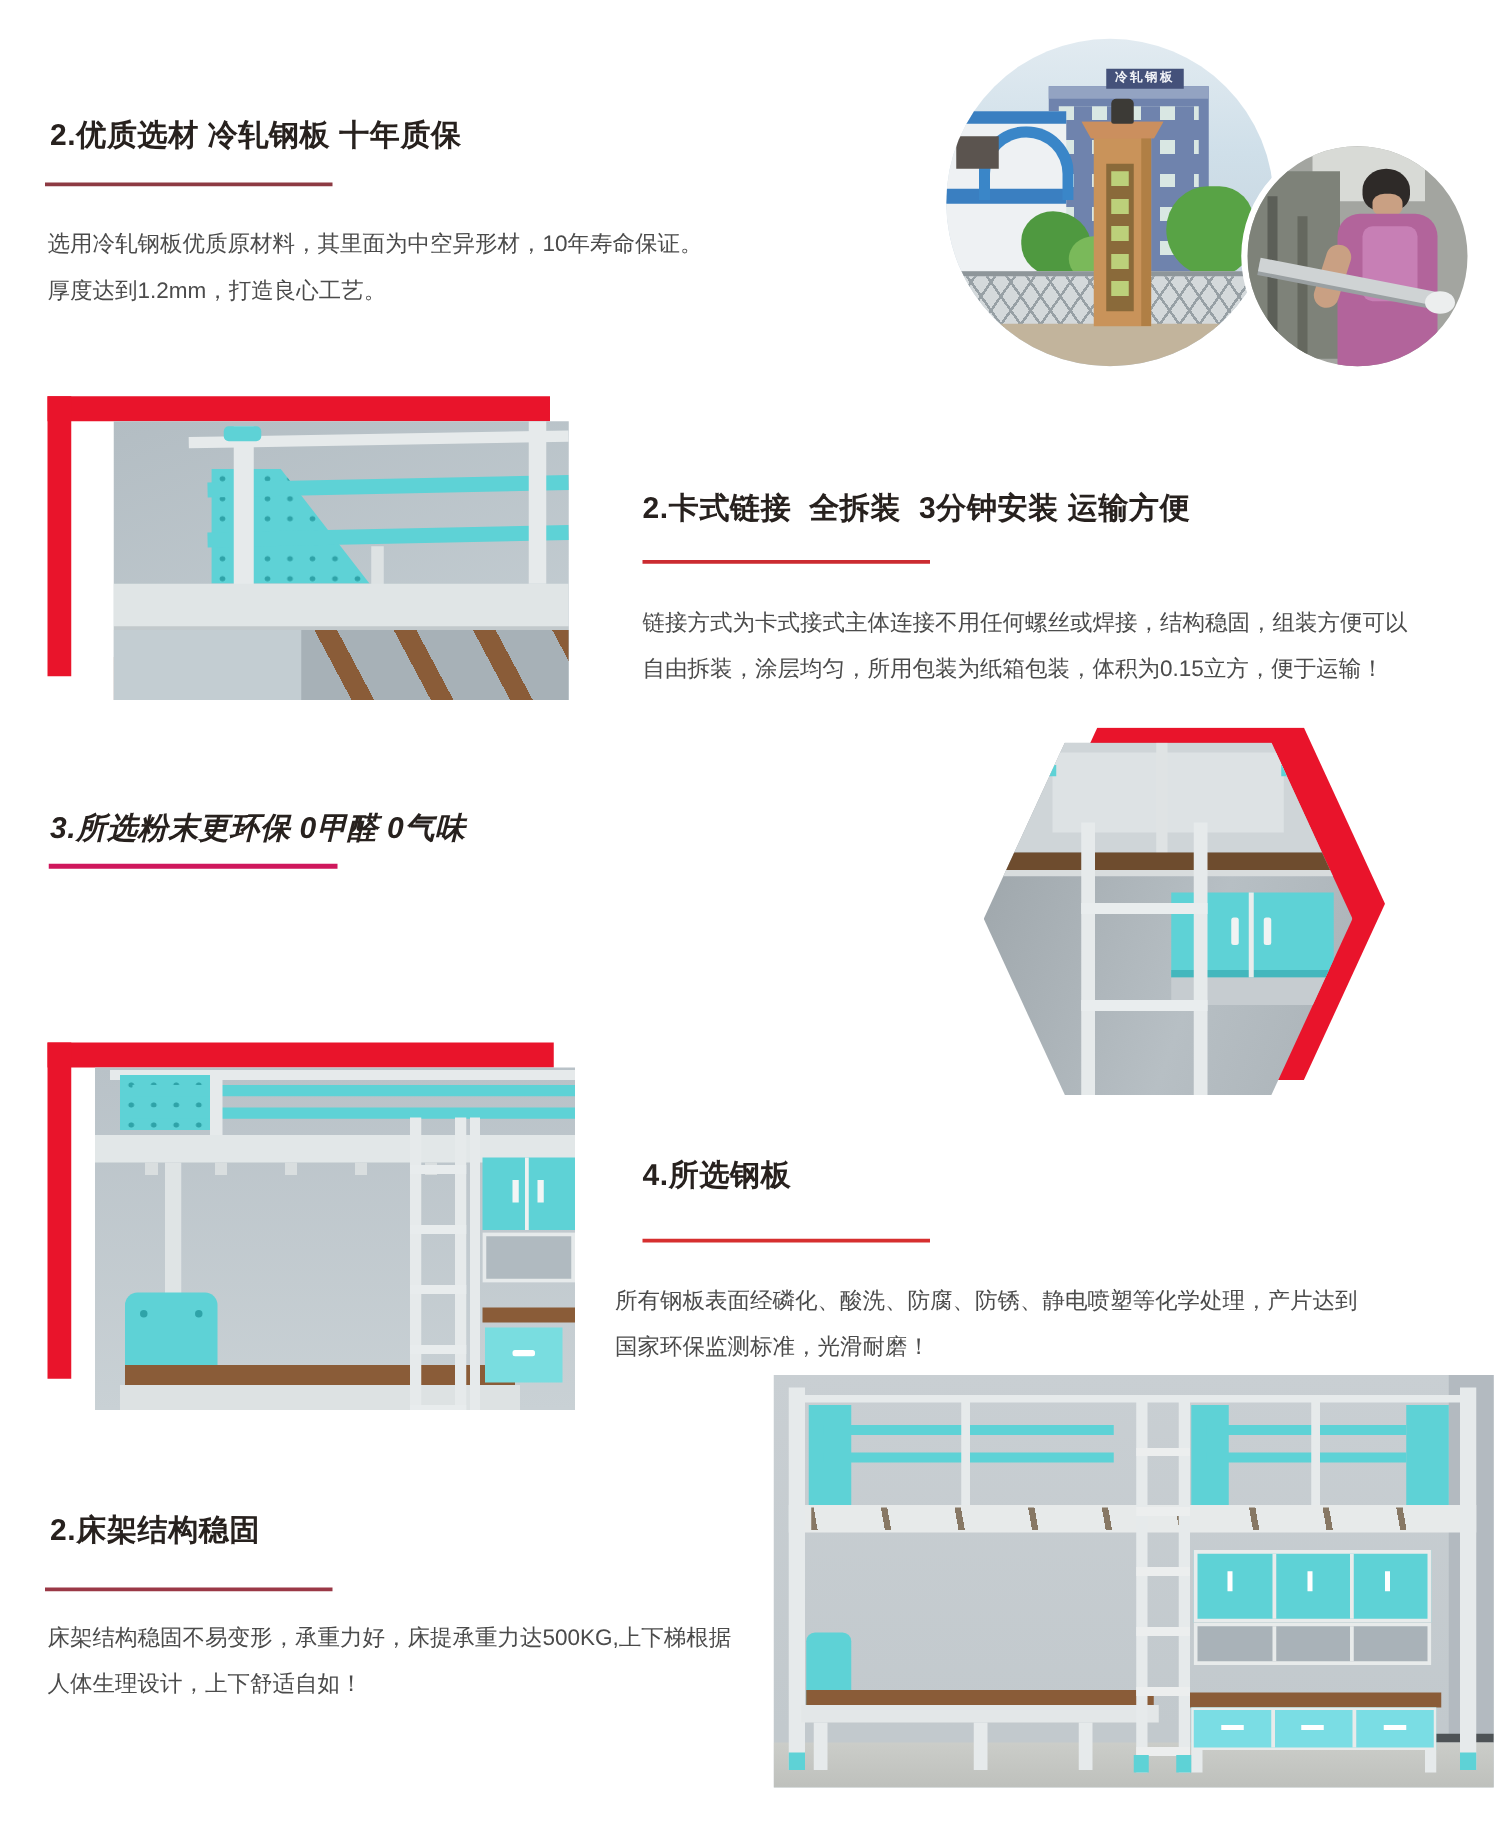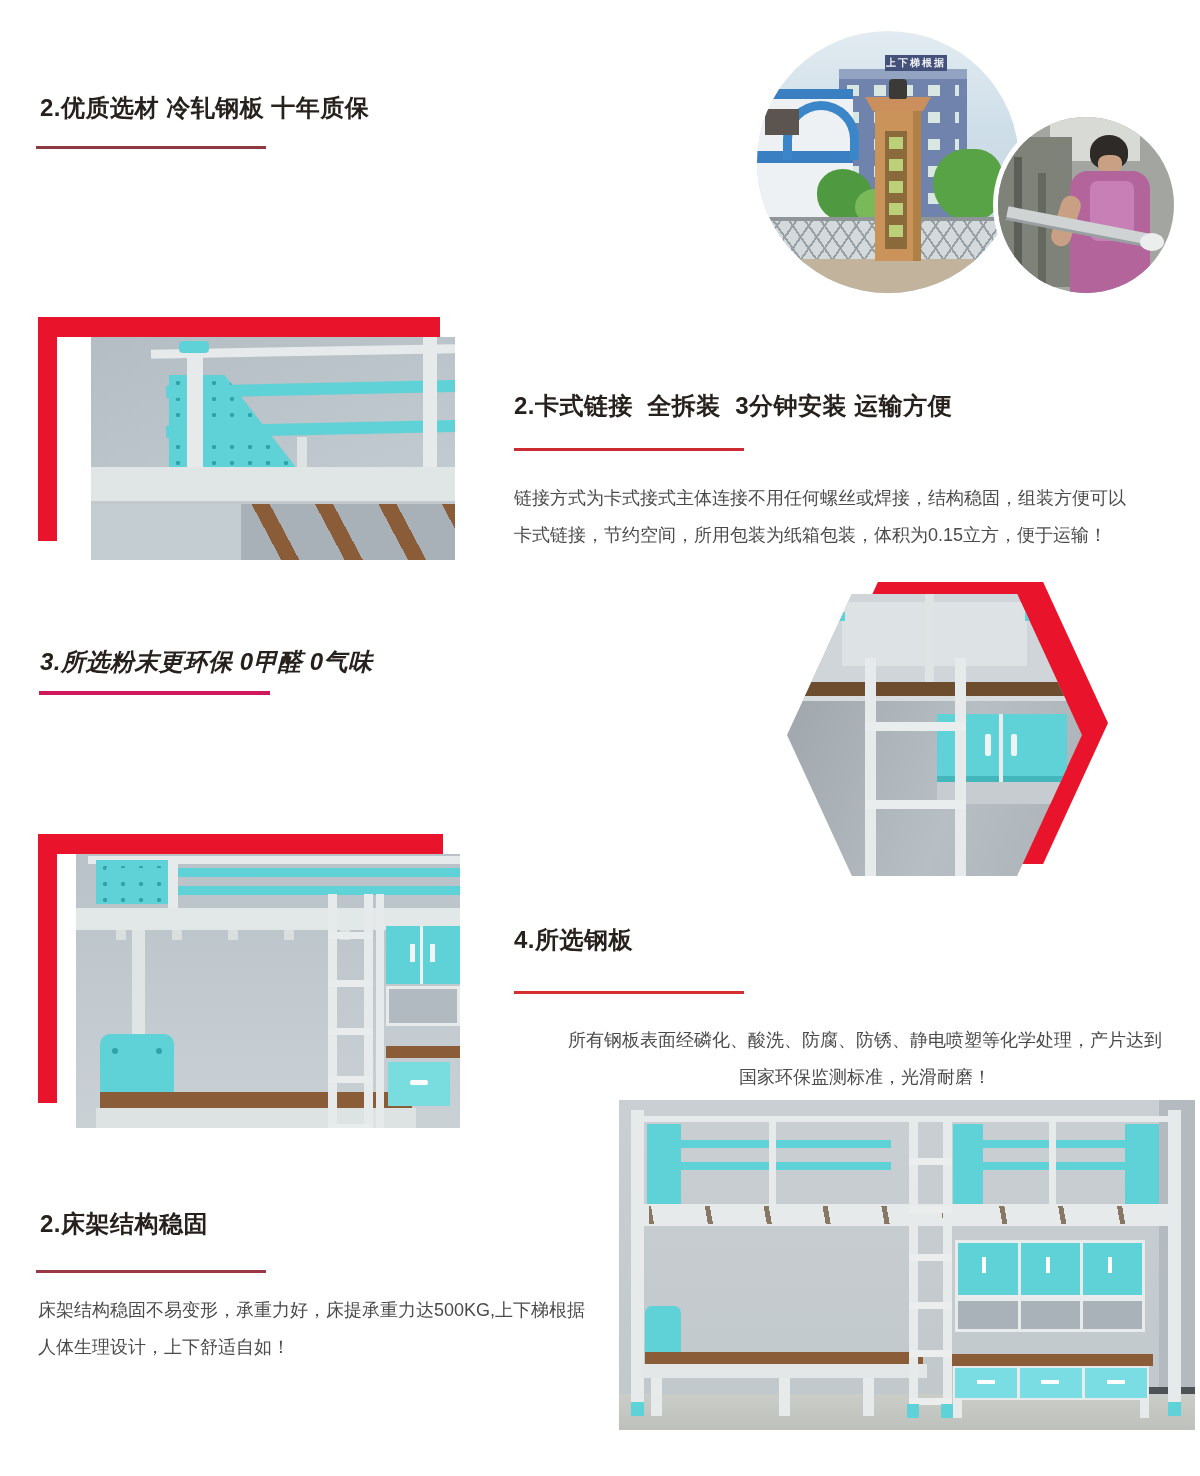--- a/index.html
+++ b/index.html
@@ -23,27 +23,29 @@
   .metal{background:#e6eaeb;}
   .dots{background-image:radial-gradient(#2fa3a8 2px,transparent 2.6px);background-size:18px 16px;}
 </style>
 </head>
 <body>
 
 <div class="page">
 
   <div class="sec-title" style="left:40px;top:92px;">2.优质选材 冷轧钢板 十年质保</div>
   <div class="sec-underline u1" style="left:36px;top:146px;width:230px;"></div>
+  <div class="sec-body" style="left:38px;top:177px;width:620px;">选用冷轧钢板优质原材料，其里面为中空异形材，10年寿命保证。
+厚度达到1.2mm，打造良心工艺。</div>
 
   <div class="circle" style="left:757px;top:31px;width:262px;height:262px;background:linear-gradient(#e2ebf1 0%,#cfdfe9 35%,#c0ccd6 100%);">
     <div class="abs" style="left:82px;top:38px;width:128px;height:150px;background:#6f83ad;">
       <div class="abs" style="left:0;top:0;width:128px;height:10px;background:#93a3c2;"></div>
       <div class="abs" style="left:8px;top:16px;width:112px;height:128px;background-image:repeating-linear-gradient(90deg,transparent 0 12px,#6f83ad 12px 27px),repeating-linear-gradient(180deg,#d9e7e3 0 11px,transparent 11px 27px);"></div>
     </div>
-    <div class="abs" style="left:128px;top:24px;width:62px;height:16px;background:#44517a;color:#f2f4f8;font-size:10px;font-weight:bold;text-align:center;line-height:16px;letter-spacing:2px;">上下梯根据</div>
+    <div class="abs" style="left:128px;top:24px;width:62px;height:16px;background:#44517a;color:#f2f4f8;font-size:10px;font-weight:bold;text-align:center;line-height:16px;letter-spacing:2px;">冷轧钢板</div>
     <div class="abs" style="left:0;top:58px;width:96px;height:130px;background:#eef1f3;">
       <div class="abs" style="left:0;top:0;width:96px;height:10px;background:#3a7fc1;"></div>
       <div class="abs" style="left:0;top:62px;width:96px;height:12px;background:#3a7fc1;"></div>
       <div class="abs" style="left:26px;top:12px;width:58px;height:50px;border:9px solid #3a86c8;border-bottom:none;border-radius:60px 60px 0 0;"></div>
       <div class="abs" style="left:8px;top:20px;width:34px;height:26px;background:#5b544f;"></div>
     </div>
     <div class="abs" style="left:60px;top:138px;width:56px;height:52px;background:#4f9940;border-radius:50% 60% 45% 55%;"></div>
     <div class="abs" style="left:176px;top:118px;width:70px;height:72px;background:#58a345;border-radius:55% 45% 50% 60%;"></div>
     <div class="abs" style="left:98px;top:158px;width:40px;height:36px;background:#7ab95a;border-radius:50%;"></div>
     <div class="abs" style="left:0;top:186px;width:262px;height:46px;background:#d4d9db;background-image:repeating-linear-gradient(55deg,#97a0a5 0 2px,transparent 2px 13px),repeating-linear-gradient(-55deg,#97a0a5 0 2px,transparent 2px 13px);border-top:4px solid #8e969a;"></div>
@@ -82,21 +84,21 @@
     <div class="abs metal" style="left:332px;top:0;width:14px;height:130px;"></div>
     <div class="abs" style="left:206px;top:100px;width:10px;height:64px;background:#dde2e3;"></div>
     <div class="abs" style="left:0;top:130px;width:364px;height:34px;background:#e0e5e6;border-bottom:3px solid #c2c9cc;"></div>
     <div class="abs" style="left:0px;top:167px;width:364px;height:56px;background:#a7b1b7;background-image:repeating-linear-gradient(62deg,#8a5c38 0 16px,transparent 16px 56px);"></div>
     <div class="abs" style="left:0;top:167px;width:150px;height:56px;background:#c3cdd2;"></div>
   </div>
 
   <div class="sec-title" style="left:514px;top:390px;">2.卡式链接  全拆装  3分钟安装 运输方便</div>
   <div class="sec-underline u2" style="left:514px;top:448px;width:230px;"></div>
   <div class="sec-body" style="left:514px;top:480px;width:670px;">链接方式为卡式接式主体连接不用任何螺丝或焊接，结构稳固，组装方便可以
-卡式链接，节约空间，所用包装为纸箱包装，体积为0.15立方，便于运输！</div>
+自由拆装，涂层均匀，所用包装为纸箱包装，体积为0.15立方，便于运输！</div>
 
   <div class="sec-title" style="left:40px;top:646px;font-style:italic;">3.所选粉末更环保 0甲醛 0气味</div>
   <div class="sec-underline u3" style="left:39px;top:691px;width:231px;height:4px;"></div>
 
   <div class="abs" style="left:783px;top:580px;width:332px;height:300px;">
     <div class="abs hex" style="left:30px;top:2px;width:295px;height:282px;background:var(--accent-red,#e9142b);"></div>
     <div class="abs hex" style="left:4px;top:14px;width:295px;height:282px;background:linear-gradient(110deg,#9ba3a8,#b7bfc4 60%,#aab2b7);overflow:hidden;">
       <div class="abs" style="left:0;top:0;width:295px;height:88px;background:#cfd5d8;"></div>
       <div class="abs metal" style="left:55px;top:8px;width:185px;height:64px;background:#dde2e4;"></div>
       <div class="abs teal" style="left:0;top:18px;width:58px;height:9px;"></div>
@@ -144,21 +146,21 @@
     <div class="abs" style="left:312px;top:208px;width:62px;height:44px;background:#79dde0;">
       <div class="abs" style="left:22px;top:18px;width:18px;height:5px;background:#ffffff;border-radius:2px;"></div>
     </div>
     <div class="abs metal" style="left:252px;top:40px;width:9px;height:234px;"></div>
     <div class="abs metal" style="left:288px;top:40px;width:9px;height:234px;"></div>
     <div class="abs" style="left:252px;top:78px;width:45px;height:196px;background-image:repeating-linear-gradient(180deg,#e8eced 0 7px,transparent 7px 48px);"></div>
   </div>
 
   <div class="sec-title" style="left:514px;top:924px;">4.所选钢板</div>
   <div class="sec-underline u4" style="left:514px;top:991px;width:230px;"></div>
-  <div class="sec-body" style="left:530px;top:1022px;width:670px;text-align:center;">所有钢板表面经磷化、酸洗、防腐、防锈、静电喷塑等化学处理，产片达到
+  <div class="sec-body" style="left:492px;top:1022px;width:670px;">所有钢板表面经磷化、酸洗、防腐、防锈、静电喷塑等化学处理，产片达到
 国家环保监测标准，光滑耐磨！</div>
 
   <div class="sec-title" style="left:40px;top:1208px;">2.床架结构稳固</div>
   <div class="sec-underline u5" style="left:36px;top:1270px;width:230px;"></div>
   <div class="sec-body" style="left:38px;top:1292px;width:600px;">床架结构稳固不易变形，承重力好，床提承重力达500KG,上下梯根据
 人体生理设计，上下舒适自如！</div>
 
   <div class="photo" style="left:619px;top:1100px;width:576px;height:330px;background:linear-gradient(#c9cfd3,#c2c9cd 85%);">
     <div class="abs" style="left:540px;top:0;width:36px;height:292px;background:#b3bac0;"></div>
     <div class="abs" style="left:360px;top:287px;width:216px;height:7px;background:#4e5356;"></div>

